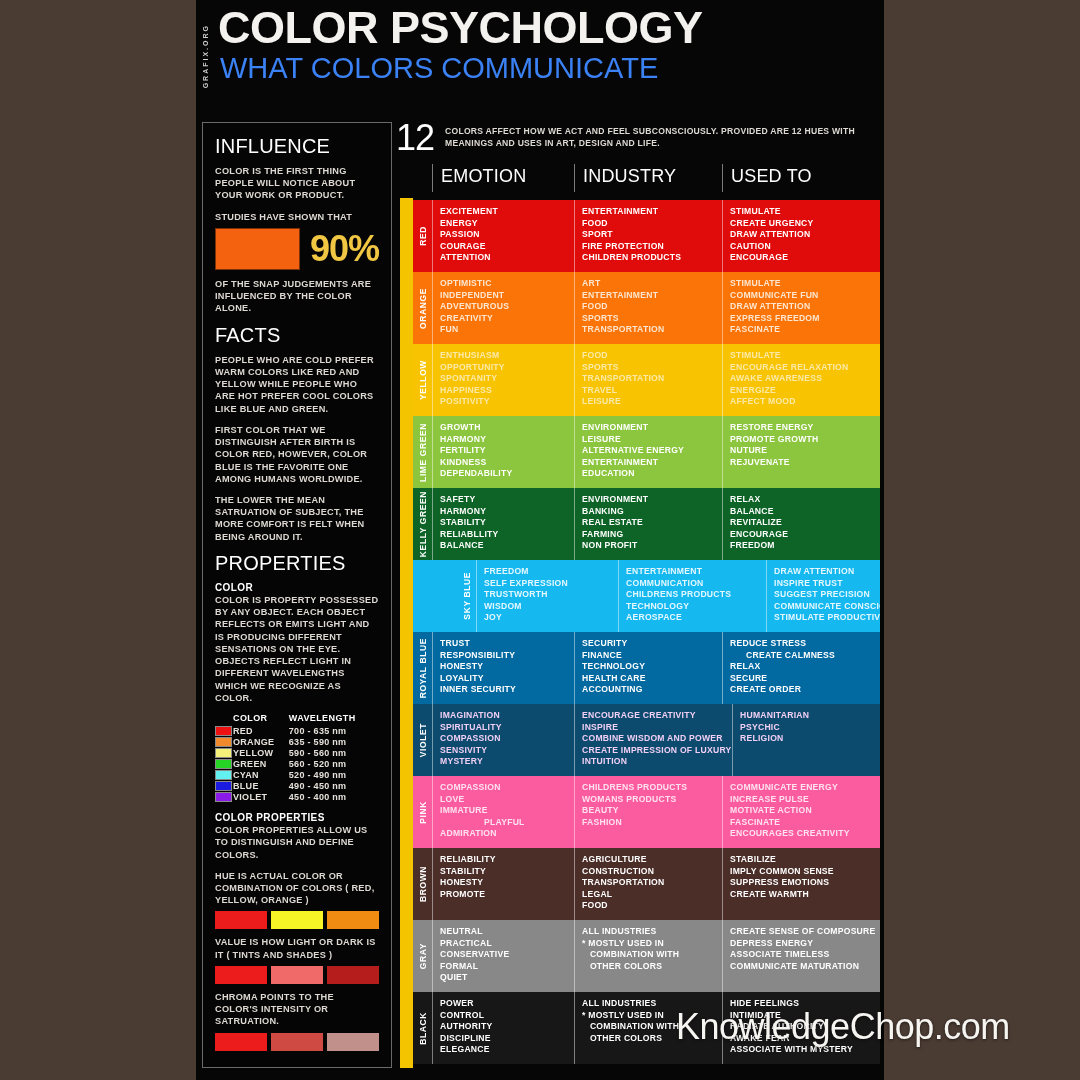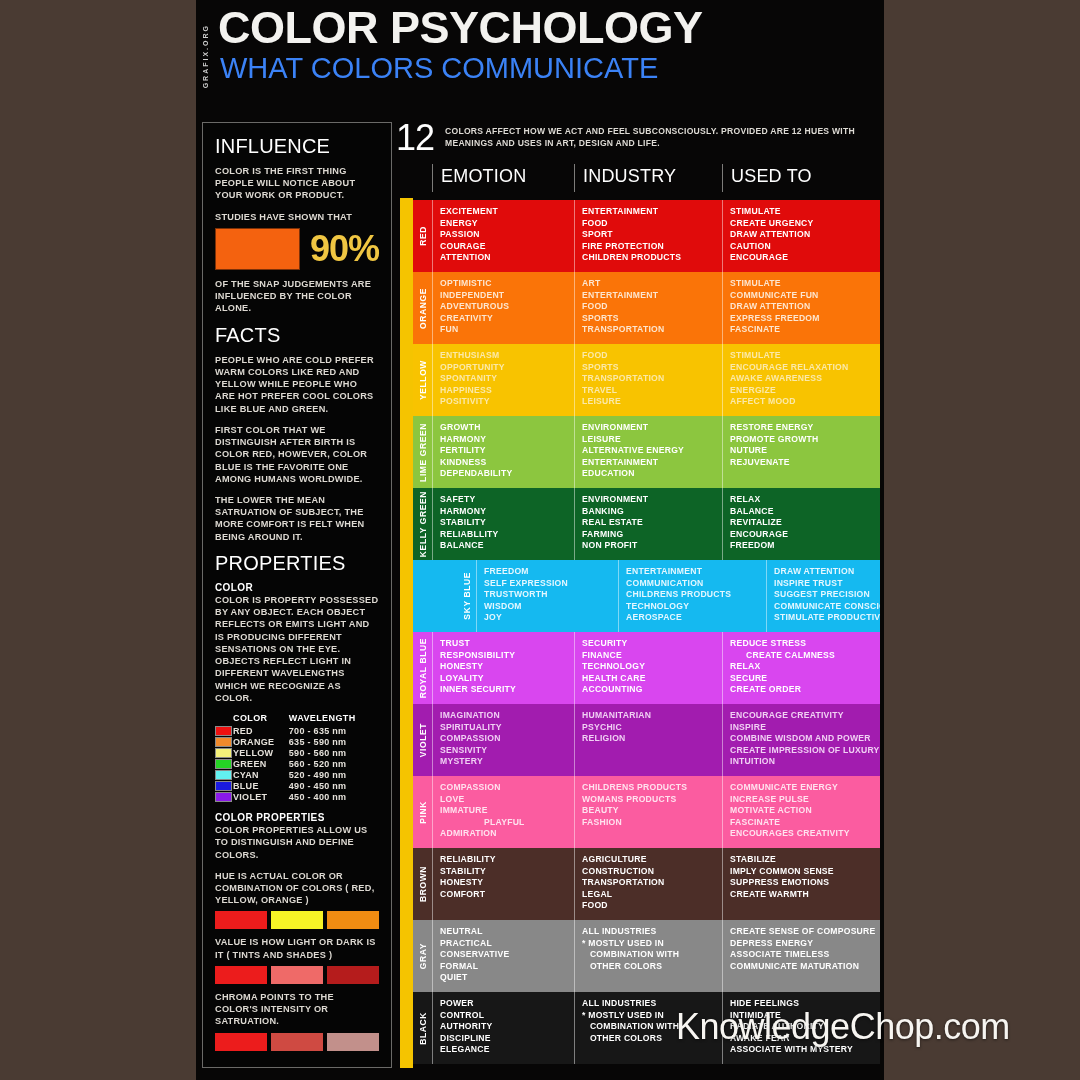--- a/index.html
+++ b/index.html
@@ -435,21 +435,21 @@
             <div class="cell c-used">
               <ul>
                 <li style="color: rgb(228, 247, 255); white-space: pre;">DRAW ATTENTION</li>
                 <li style="color: rgb(228, 247, 255); white-space: pre;">INSPIRE TRUST</li>
                 <li style="color: rgb(228, 247, 255); white-space: pre;">SUGGEST PRECISION</li>
                 <li style="color: rgb(228, 247, 255); white-space: pre;">COMMUNICATE CONSCIOUSNESS</li>
                 <li style="color: rgb(228, 247, 255); white-space: pre;">STIMULATE PRODUCTIVITY</li>
               </ul>
             </div>
           </div>
-          <div class="row" style="background: #d946ef;">
+          <div class="row" style="background: #0369a1;">
             <div class="vlabel">
               <span style="color: rgb(255, 255, 255);">ROYAL BLUE</span>
             </div>
             <div class="cell c-emotion">
               <ul>
                 <li style="color: rgb(255, 255, 255); white-space: pre;">TRUST</li>
                 <li style="color: rgb(255, 255, 255); white-space: pre;">RESPONSIBILITY</li>
                 <li style="color: rgb(255, 255, 255); white-space: pre;">HONESTY</li>
                 <li style="color: rgb(255, 255, 255); white-space: pre;">LOYALITY</li>
                 <li style="color: rgb(255, 255, 255); white-space: pre;">INNER SECURITY</li>
@@ -467,49 +467,49 @@
             <div class="cell c-used">
               <ul>
                 <li style="color: rgb(255, 255, 255); white-space: pre;">REDUCE STRESS</li>
                 <li style="color: rgb(255, 255, 255); white-space: pre; margin-left: 16px;">CREATE CALMNESS</li>
                 <li style="color: rgb(255, 255, 255); white-space: pre;">RELAX</li>
                 <li style="color: rgb(255, 255, 255); white-space: pre;">SECURE</li>
                 <li style="color: rgb(255, 255, 255); white-space: pre;">CREATE ORDER</li>
               </ul>
             </div>
           </div>
-          <div class="row" style="background: #a21caf;">
+          <div class="row" style="background: #0c4a6e;">
             <div class="vlabel">
               <span style="color: rgb(255, 255, 255);">VIOLET</span>
             </div>
             <div class="cell c-emotion">
               <ul>
                 <li style="color: rgb(241, 208, 244); white-space: pre;">IMAGINATION</li>
                 <li style="color: rgb(241, 208, 244); white-space: pre;">SPIRITUALITY</li>
                 <li style="color: rgb(241, 208, 244); white-space: pre;">COMPASSION</li>
                 <li style="color: rgb(241, 208, 244); white-space: pre;">SENSIVITY</li>
                 <li style="color: rgb(241, 208, 244); white-space: pre;">MYSTERY</li>
               </ul>
             </div>
-            <div class="cell c-industry">
-              <ul>
-                <li style="color: rgb(241, 208, 244); white-space: pre;">HUMANITARIAN</li>
-                <li style="color: rgb(241, 208, 244); white-space: pre;">PSYCHIC</li>
-                <li style="color: rgb(241, 208, 244); white-space: pre;">RELIGION</li>
-              </ul>
-            </div>
             <div class="cell c-used">
               <ul>
                 <li style="color: rgb(241, 208, 244); white-space: pre;">ENCOURAGE CREATIVITY</li>
                 <li style="color: rgb(241, 208, 244); white-space: pre;">INSPIRE</li>
                 <li style="color: rgb(241, 208, 244); white-space: pre;">COMBINE WISDOM AND POWER</li>
                 <li style="color: rgb(241, 208, 244); white-space: pre;">CREATE IMPRESSION OF LUXURY</li>
                 <li style="color: rgb(241, 208, 244); white-space: pre;">INTUITION</li>
               </ul>
             </div>
+            <div class="cell c-industry">
+              <ul>
+                <li style="color: rgb(241, 208, 244); white-space: pre;">HUMANITARIAN</li>
+                <li style="color: rgb(241, 208, 244); white-space: pre;">PSYCHIC</li>
+                <li style="color: rgb(241, 208, 244); white-space: pre;">RELIGION</li>
+              </ul>
+            </div>
           </div>
           <div class="row" style="background: rgb(251, 92, 160);">
             <div class="vlabel">
               <span style="color: rgb(255, 255, 255);">PINK</span>
             </div>
             <div class="cell c-emotion">
               <ul>
                 <li style="color: rgb(255, 226, 239); white-space: pre;">COMPASSION</li>
                 <li style="color: rgb(255, 226, 239); white-space: pre;">LOVE</li>
                 <li style="color: rgb(255, 226, 239); white-space: pre;">IMMATURE</li>
@@ -537,21 +537,21 @@
           </div>
           <div class="row" style="background: rgb(76, 46, 40);">
             <div class="vlabel">
               <span style="color: rgb(255, 255, 255);">BROWN</span>
             </div>
             <div class="cell c-emotion">
               <ul>
                 <li style="color: rgb(255, 255, 255); white-space: pre;">RELIABILITY</li>
                 <li style="color: rgb(255, 255, 255); white-space: pre;">STABILITY</li>
                 <li style="color: rgb(255, 255, 255); white-space: pre;">HONESTY</li>
-                <li style="color: rgb(255, 255, 255); white-space: pre;">COMFORT</li>
+                <li style="color: rgb(255, 255, 255); white-space: pre;">PROMOTE</li>
                 <li style="color: rgb(255, 255, 255); white-space: pre; margin-top: 23px;">NATURAL</li>
               </ul>
             </div>
             <div class="cell c-industry">
               <ul>
                 <li style="color: rgb(255, 255, 255); white-space: pre;">AGRICULTURE</li>
                 <li style="color: rgb(255, 255, 255); white-space: pre;">CONSTRUCTION</li>
                 <li style="color: rgb(255, 255, 255); white-space: pre;">TRANSPORTATION</li>
                 <li style="color: rgb(255, 255, 255); white-space: pre;">LEGAL</li>
                 <li style="color: rgb(255, 255, 255); white-space: pre;">FOOD</li>

